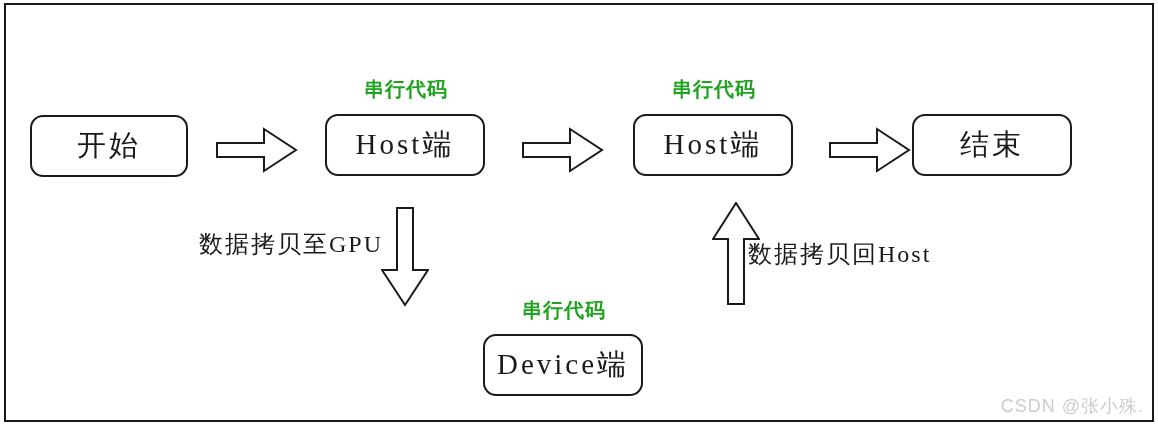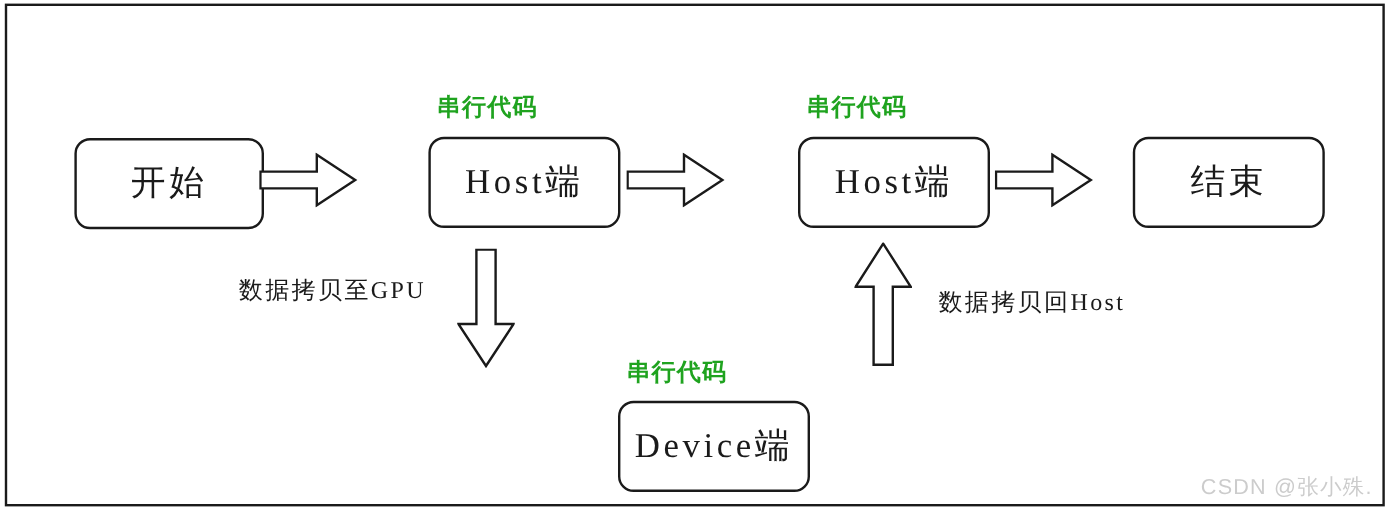--- a/index.html
+++ b/index.html
@@ -5,46 +5,45 @@
   html,body{margin:0;padding:0;}
   .canvas{
     position:relative;width:1158px;height:429px;background:#ffffff;
     font-family:"Liberation Serif","DejaVu Serif",serif;overflow:hidden;
   }
   .frame{
     position:absolute;left:4px;top:3px;right:4px;bottom:7px;
     border:2px solid #1a1a1a;background:transparent;
   }
   .node{
-    position:absolute;width:160px;height:76px;
+    position:absolute;width:160px;height:62px;
     border:2px solid #1a1a1a;border-radius:13px;background:#ffffff;
     display:flex;align-items:center;justify-content:center;
     font-size:29px;color:#1a1a1a;letter-spacing:3px;white-space:nowrap;
     box-sizing:border-box;
-    margin-left:32px;
   }
   .node-start{left:30px;top:115px;width:158px;}
   .node-host1{left:325px;top:114px;}
   .node-host2{left:633px;top:114px;}
   .node-end{left:912px;top:114px;}
   .node-device{left:483px;top:334px;}
   .annotation{
     position:absolute;transform:translateX(-50%);
     color:#1FA31F;font-family:"Liberation Sans","DejaVu Sans",sans-serif;
     font-weight:bold;font-size:20px;letter-spacing:1px;white-space:nowrap;
   }
   .ann-host1{left:406px;top:76px;}
   .ann-host2{left:714px;top:76px;}
   .ann-device{left:564px;top:297px;}
   .edge-label{
-    position:absolute;font-size:20px;color:#1a1a1a;
+    position:absolute;font-size:24px;color:#1a1a1a;
     letter-spacing:2px;white-space:nowrap;
   }
   .lbl-to-gpu{left:199px;top:228px;}
-  .lbl-back-host{left:782px;top:238px;}
+  .lbl-back-host{left:748px;top:238px;}
   .arrow{position:absolute;}
   .arrow polygon{fill:#ffffff;stroke:#1a1a1a;stroke-width:2;stroke-linejoin:miter;}
   .arrow-r1{left:216px;top:127px;}
   .arrow-r2{left:522px;top:127px;}
   .arrow-r3{left:829px;top:127px;}
   .arrow-down{left:381px;top:207px;}
   .arrow-up{left:712px;top:202px;}
   .watermark{
     position:absolute;right:14px;bottom:11px;
     font-family:"Liberation Sans","DejaVu Sans",sans-serif;

